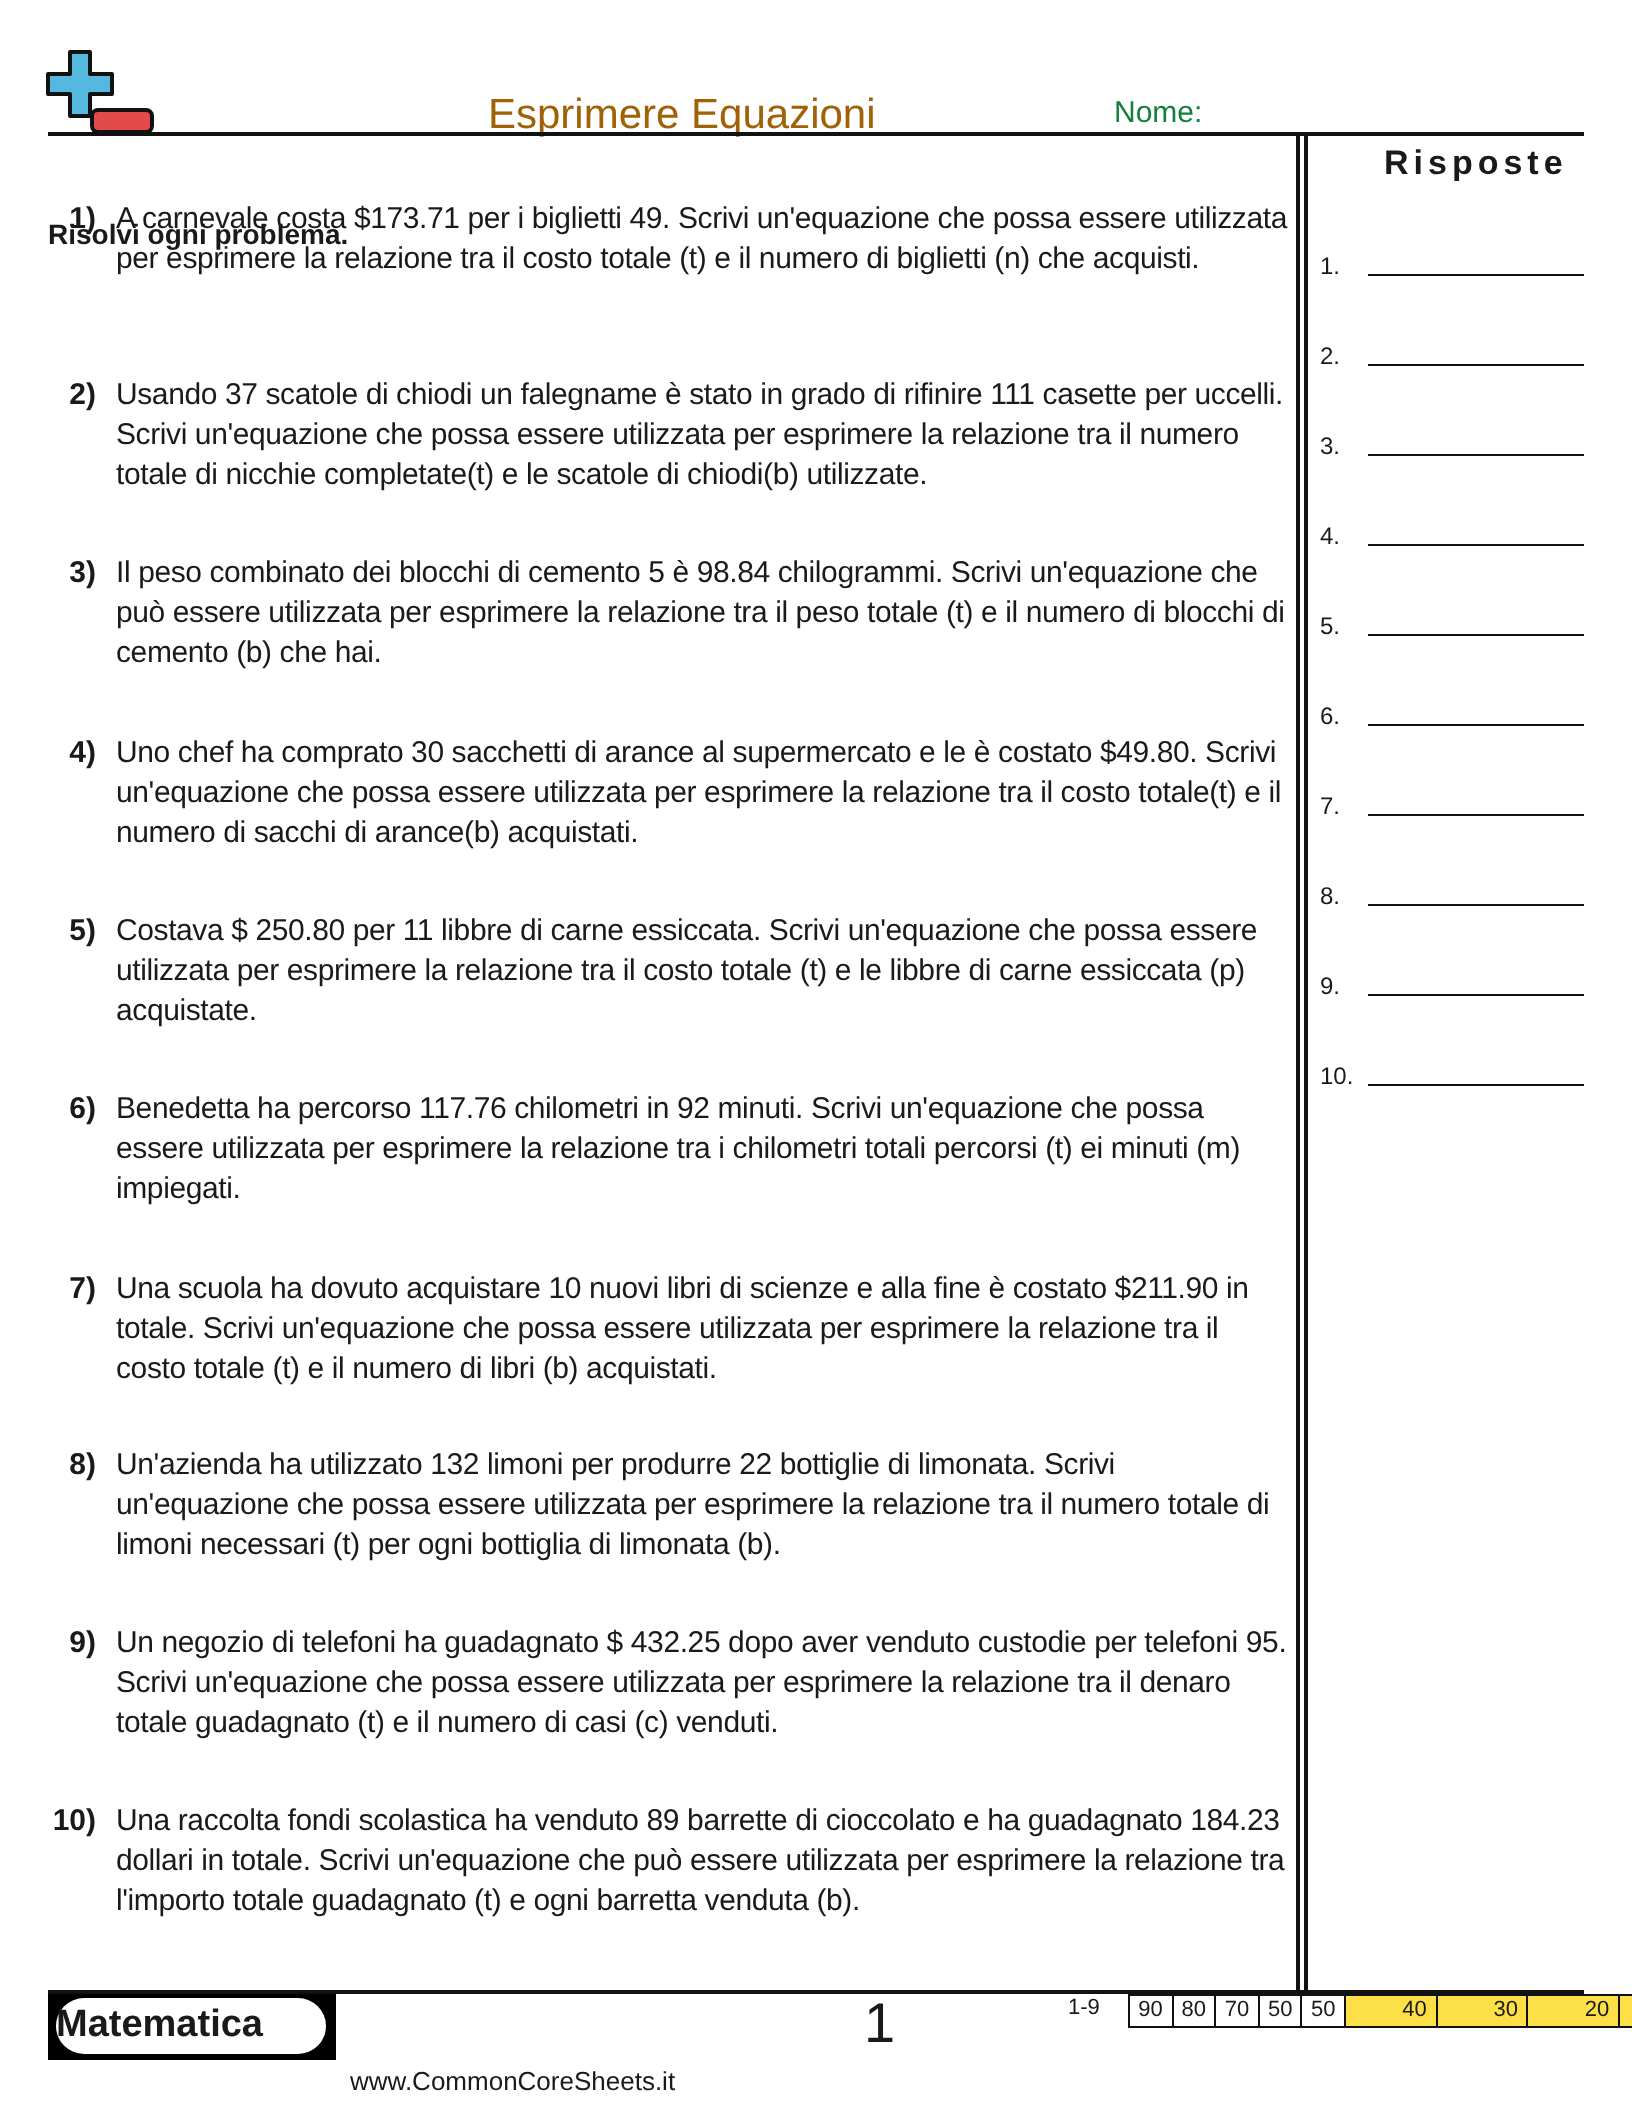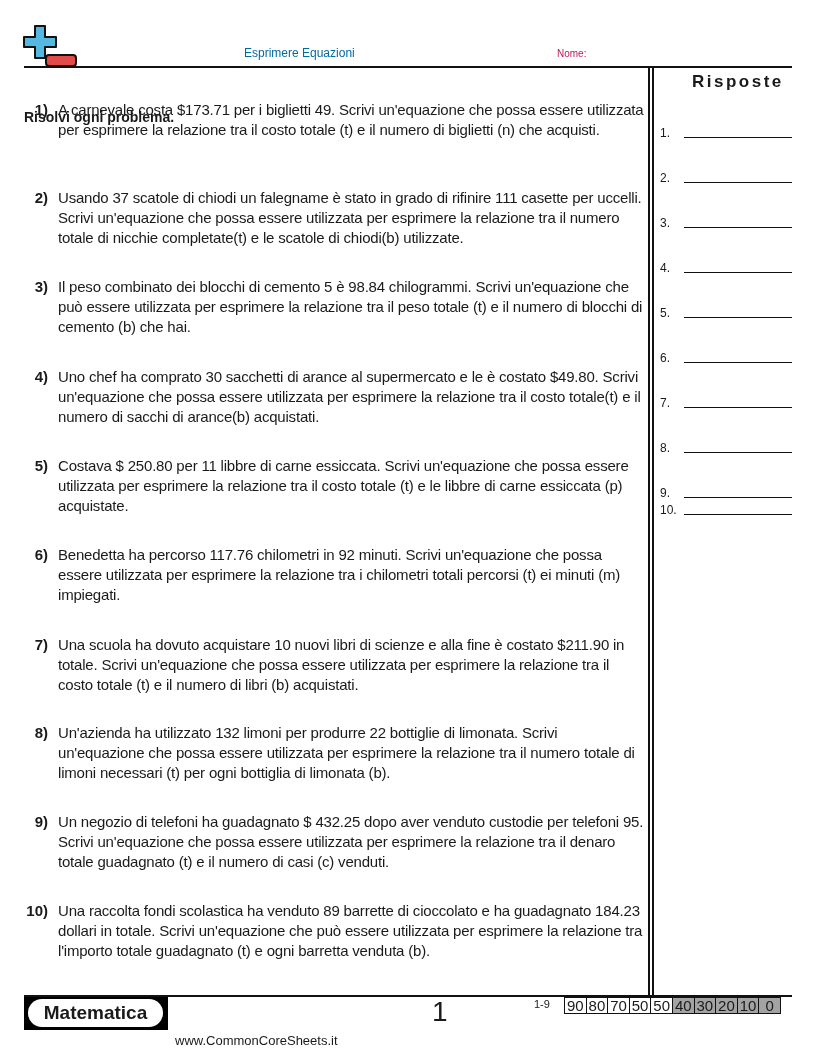--- a/index.html
+++ b/index.html
@@ -1,43 +1,43 @@
 <!DOCTYPE html>
 <html><head>
 <meta charset="utf-8">
 <style>
   html, body { margin: 0; padding: 0; background: #ffffff; }
   body { width: 816px; height: 1056px; position: relative; overflow: hidden;
          font-family: "Liberation Sans", "DejaVu Sans", sans-serif; color: #1a1a1a; }
   .logo { position: absolute; left: 22px; top: 24px; width: 58px; height: 44px; }
-  .title { position: absolute; left: 244px; top: 46px; font-size: 12px; color: #0369a1; }
-  .name-label { position: absolute; left: 557px; top: 48px; font-size: 10px; color: #be185d; }
+  .title { position: absolute; left: 244px; top: 46px; font-size: 21px; color: #a16207; }
+  .name-label { position: absolute; left: 557px; top: 48px; font-size: 15px; color: #15803d; }
   .header-rule { position: absolute; left: 24px; right: 24px; top: 66px; height: 2px; background: #111; }
   .instructions { position: absolute; left: 24px; top: 72px; font-size: 14px; font-weight: bold; margin-top: 37px; }
   .col-divider { position: absolute; left: 648px; top: 67px; width: 2px; height: 928px;
                  border-left: 2px solid #111; border-right: 2px solid #111; box-sizing: content-box; }
   .answers-title { position: absolute; left: 692px; top: 72px; font-size: 17px; font-weight: bold;
                    letter-spacing: 2.5px; }
   .answer-row { position: absolute; left: 660px; width: 132px; height: 20px; }
   .answer-num { position: absolute; left: 0; bottom: 0; font-size: 12px; }
   .answer-line { position: absolute; left: 24px; right: 0; bottom: 2px; height: 1px; background: #111; }
   .problem { position: absolute; left: 24px; width: 620px; font-size: 15px; line-height: 20px; }
   .problem-num { position: absolute; left: 0; width: 24px; text-align: right; font-weight: bold; }
   .problem-text { position: absolute; left: 34px; right: 0; letter-spacing: -0.2px; }
   .footer-rule { position: absolute; left: 24px; right: 24px; top: 995px; height: 2px; background: #111; }
   .brand-box { position: absolute; left: 24px; top: 997px; width: 144px; height: 33px; background: #000; }
   .brand-pill { position: absolute; left: 4px; top: 2px; width: 135px; height: 28px; background: #fff;
-                border-radius: 16px; text-align: center; font-weight: bold; font-size: 19px; line-height: 28px; }
+                border-radius: 16px; text-align: left; font-weight: bold; font-size: 19px; line-height: 28px; }
   .site { position: absolute; left: 175px; top: 1015px; font-size: 13px; margin-top: 18px; }
   .page-num { position: absolute; left: 432px; top: 996px; font-size: 28px; }
   .score-label { position: absolute; left: 534px; top: 998px; font-size: 11px; }
   .score-table { position: absolute; left: 564px; top: 997px; display: flex; border: 1px solid #111; border-right: none; }
-  .score-cell { width: 20.6px; height: 15px; font-size: 15px; text-align: center; line-height: 15px;
+  .score-cell { width: 20.6px; height: 15px; font-size: 11px; text-align: center; line-height: 15px;
                 border-right: 1px solid #111; }
-  .score-cell.low { background: #a3a3a3; }
+  .score-cell.low { background: #fde047; padding-left: 24px; }
 </style>
 </head>
 <body>
 
 <div class="logo">
   <svg width="58" height="44" viewBox="0 0 58 44">
     <path d="M13 2 h10 v11 h11 v10 h-11 v11 h-10 v-11 h-11 v-10 h11 z" fill="#55b8e0" stroke="#111" stroke-width="2" stroke-linejoin="round"></path>
     <rect x="24" y="31" width="30" height="11" rx="3" fill="#e34a4a" stroke="#111" stroke-width="2"></rect>
   </svg>
 </div>
@@ -120,21 +120,21 @@
   <span class="answer-line"></span>
 </div>
 <div class="answer-row" style="top:435px;">
   <span class="answer-num">8.</span>
   <span class="answer-line"></span>
 </div>
 <div class="answer-row" style="top:480px;">
   <span class="answer-num">9.</span>
   <span class="answer-line"></span>
 </div>
-<div class="answer-row" style="top:497px;">
+<div class="answer-row" style="top:525px;">
   <span class="answer-num">10.</span>
   <span class="answer-line"></span>
 </div>
 
 <div class="footer-rule"></div>
 <div class="brand-box">
   <div class="brand-pill">Matematica</div>
 </div>
 <div class="site">www.CommonCoreSheets.it</div>
 <div class="page-num">1</div>

